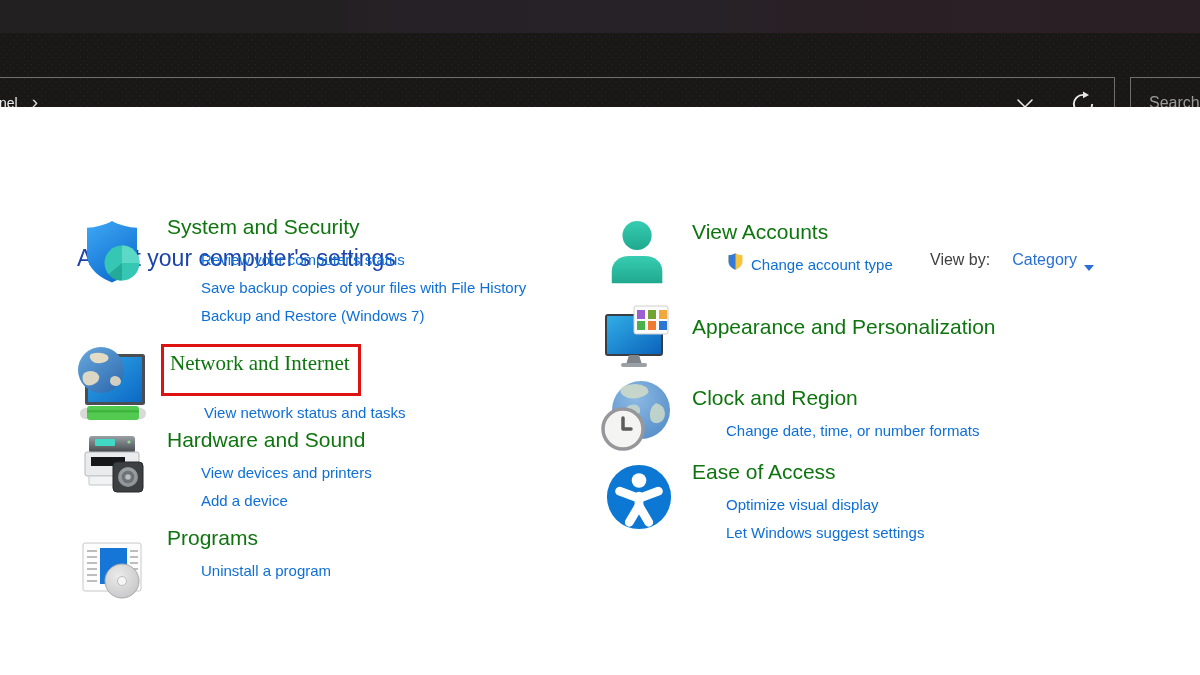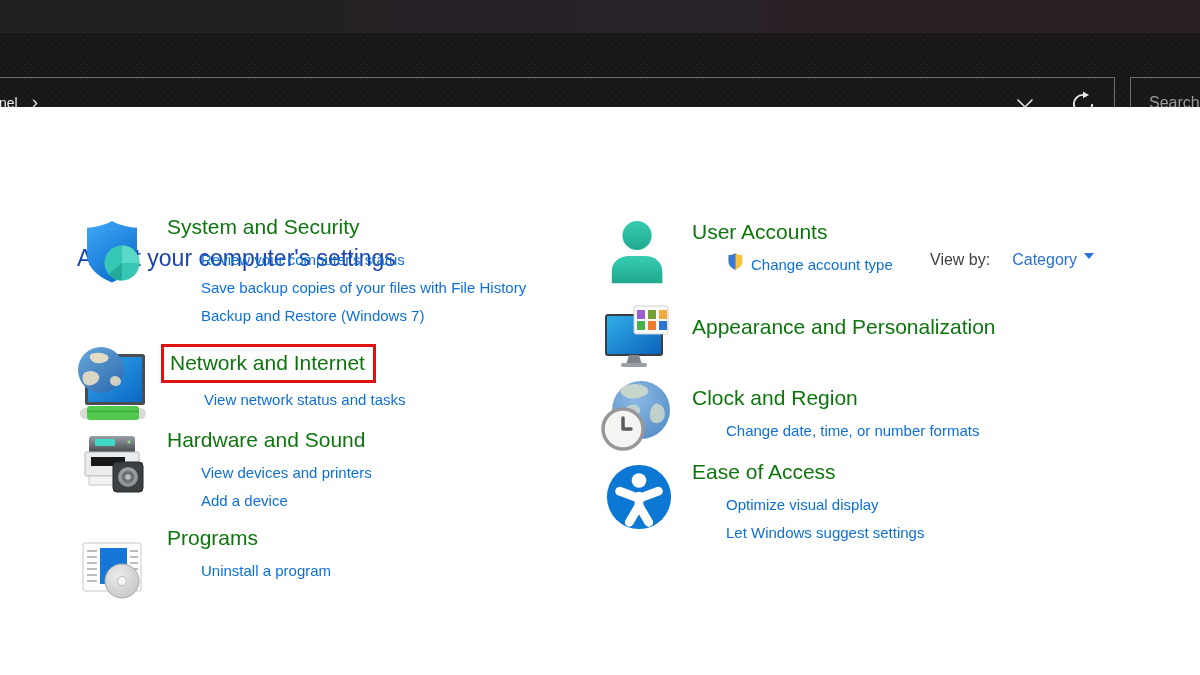--- a/index.html
+++ b/index.html
@@ -22,29 +22,29 @@
   .searchbox{position:absolute;left:1130px;top:44px;width:130px;height:52px;
     border:1px solid #6f6f6f;box-sizing:border-box;display:flex;align-items:center;}
   .searchbox input{background:transparent;border:none;outline:none;color:#9b9b9b;
     font-size:16px;font-family:"Liberation Sans",sans-serif;padding-left:18px;width:100px;}
   .searchbox input::placeholder{color:#9b9b9b;opacity:1;}
 
   
   .content{position:absolute;left:0;top:107px;width:1200px;height:568px;background:#fff;}
   .page-title{position:absolute;left:77px;top:138px;font-size:23px;color:#1c43aa;font-weight:400;margin:0;}
   .viewby{position:absolute;left:930px;top:144px;font-size:16px;color:#404040;display:flex;align-items:center;}
-  .viewby-dd{color:#2970d6;margin-left:22px;cursor:pointer;display:flex;align-items:flex-start;}
+  .viewby-dd{color:#2970d6;margin-left:22px;cursor:pointer;display:flex;align-items:flex-end;}
   .viewby-dd .caret{width:0;height:0;border-left:5px solid transparent;border-right:5px solid transparent;
     border-top:6px solid #2970d6;margin-left:7px;transform:translateY(2px);}
 
   .cat-icon{position:absolute;cursor:pointer;}
   .cat-text{position:absolute;}
   .cat-head{font-size:21px;color:#0e750e;line-height:26px;margin:0 0 6px 0;text-decoration:none;display:inline-block;cursor:pointer;}
   .cat-link{font-size:15px;color:#0e6fd6;line-height:28px;cursor:pointer;display:flex;align-items:center;margin-left:34px;}
-  .red-box{border:3px solid #df1212;padding:3px 8px 4px 6px;display:inline-block;margin-left:-9px;margin-bottom:3px;}
+  .red-box{border:3px solid #df1212;padding:3px 8px 17px 6px;display:inline-block;margin-left:-9px;margin-bottom:3px;font-family:Liberation Serif, serif;}
   .uac{margin-right:6px;flex:0 0 auto;transform:translateY(1px);}
 </style>
 </head>
 <body>
 
 <div class="screen">
 
   <div class="titlebar"></div>
   <div class="toolbar">
     <div class="addressbar">
@@ -199,21 +199,21 @@
             <linearGradient id="usr" x1="0" y1="0" x2="0" y2="1">
           <stop offset="0" stop-color="#37cdb1"></stop>
               <stop offset="1" stop-color="#1fa98f"></stop>
             </linearGradient>
           </defs>
         <circle cx="34" cy="21" r="15" fill="url(#usr)"></circle>
         <path d="M8 70 V58 C8 48 16 42 26 42 H42 C52 42 60 48 60 58 V70 Z" fill="url(#usr)"></path>
       </svg>
     </div>
     <div class="cat-text" style="left:692px;top:112px">
-      <a class="cat-head">User Accounts</a>
+      <a class="cat-head">View Accounts</a>
       <div class="cat-link">
         <span class="uac">
           <svg width="19" height="19" viewBox="0 0 24 24">
             <defs>
                 <clipPath id="uclip">
                   <rect x="0" y="0" width="12" height="24"></rect>
                 </clipPath>
               </defs>
             <path d="M12 1.5 C9.5 3 6 3.9 3.2 4 V12 C3.2 17.6 8 20.9 12 22.4 C16 20.9 20.8 17.6 20.8 12 V4 C18 3.9 14.5 3 12 1.5 Z" fill="#f6c33d"></path>
             <path d="M12 1.5 C9.5 3 6 3.9 3.2 4 V12 C3.2 17.6 8 20.9 12 22.4 C16 20.9 20.8 17.6 20.8 12 V4 C18 3.9 14.5 3 12 1.5 Z" fill="#3579d8" clip-path="url(#uclip)"></path>

